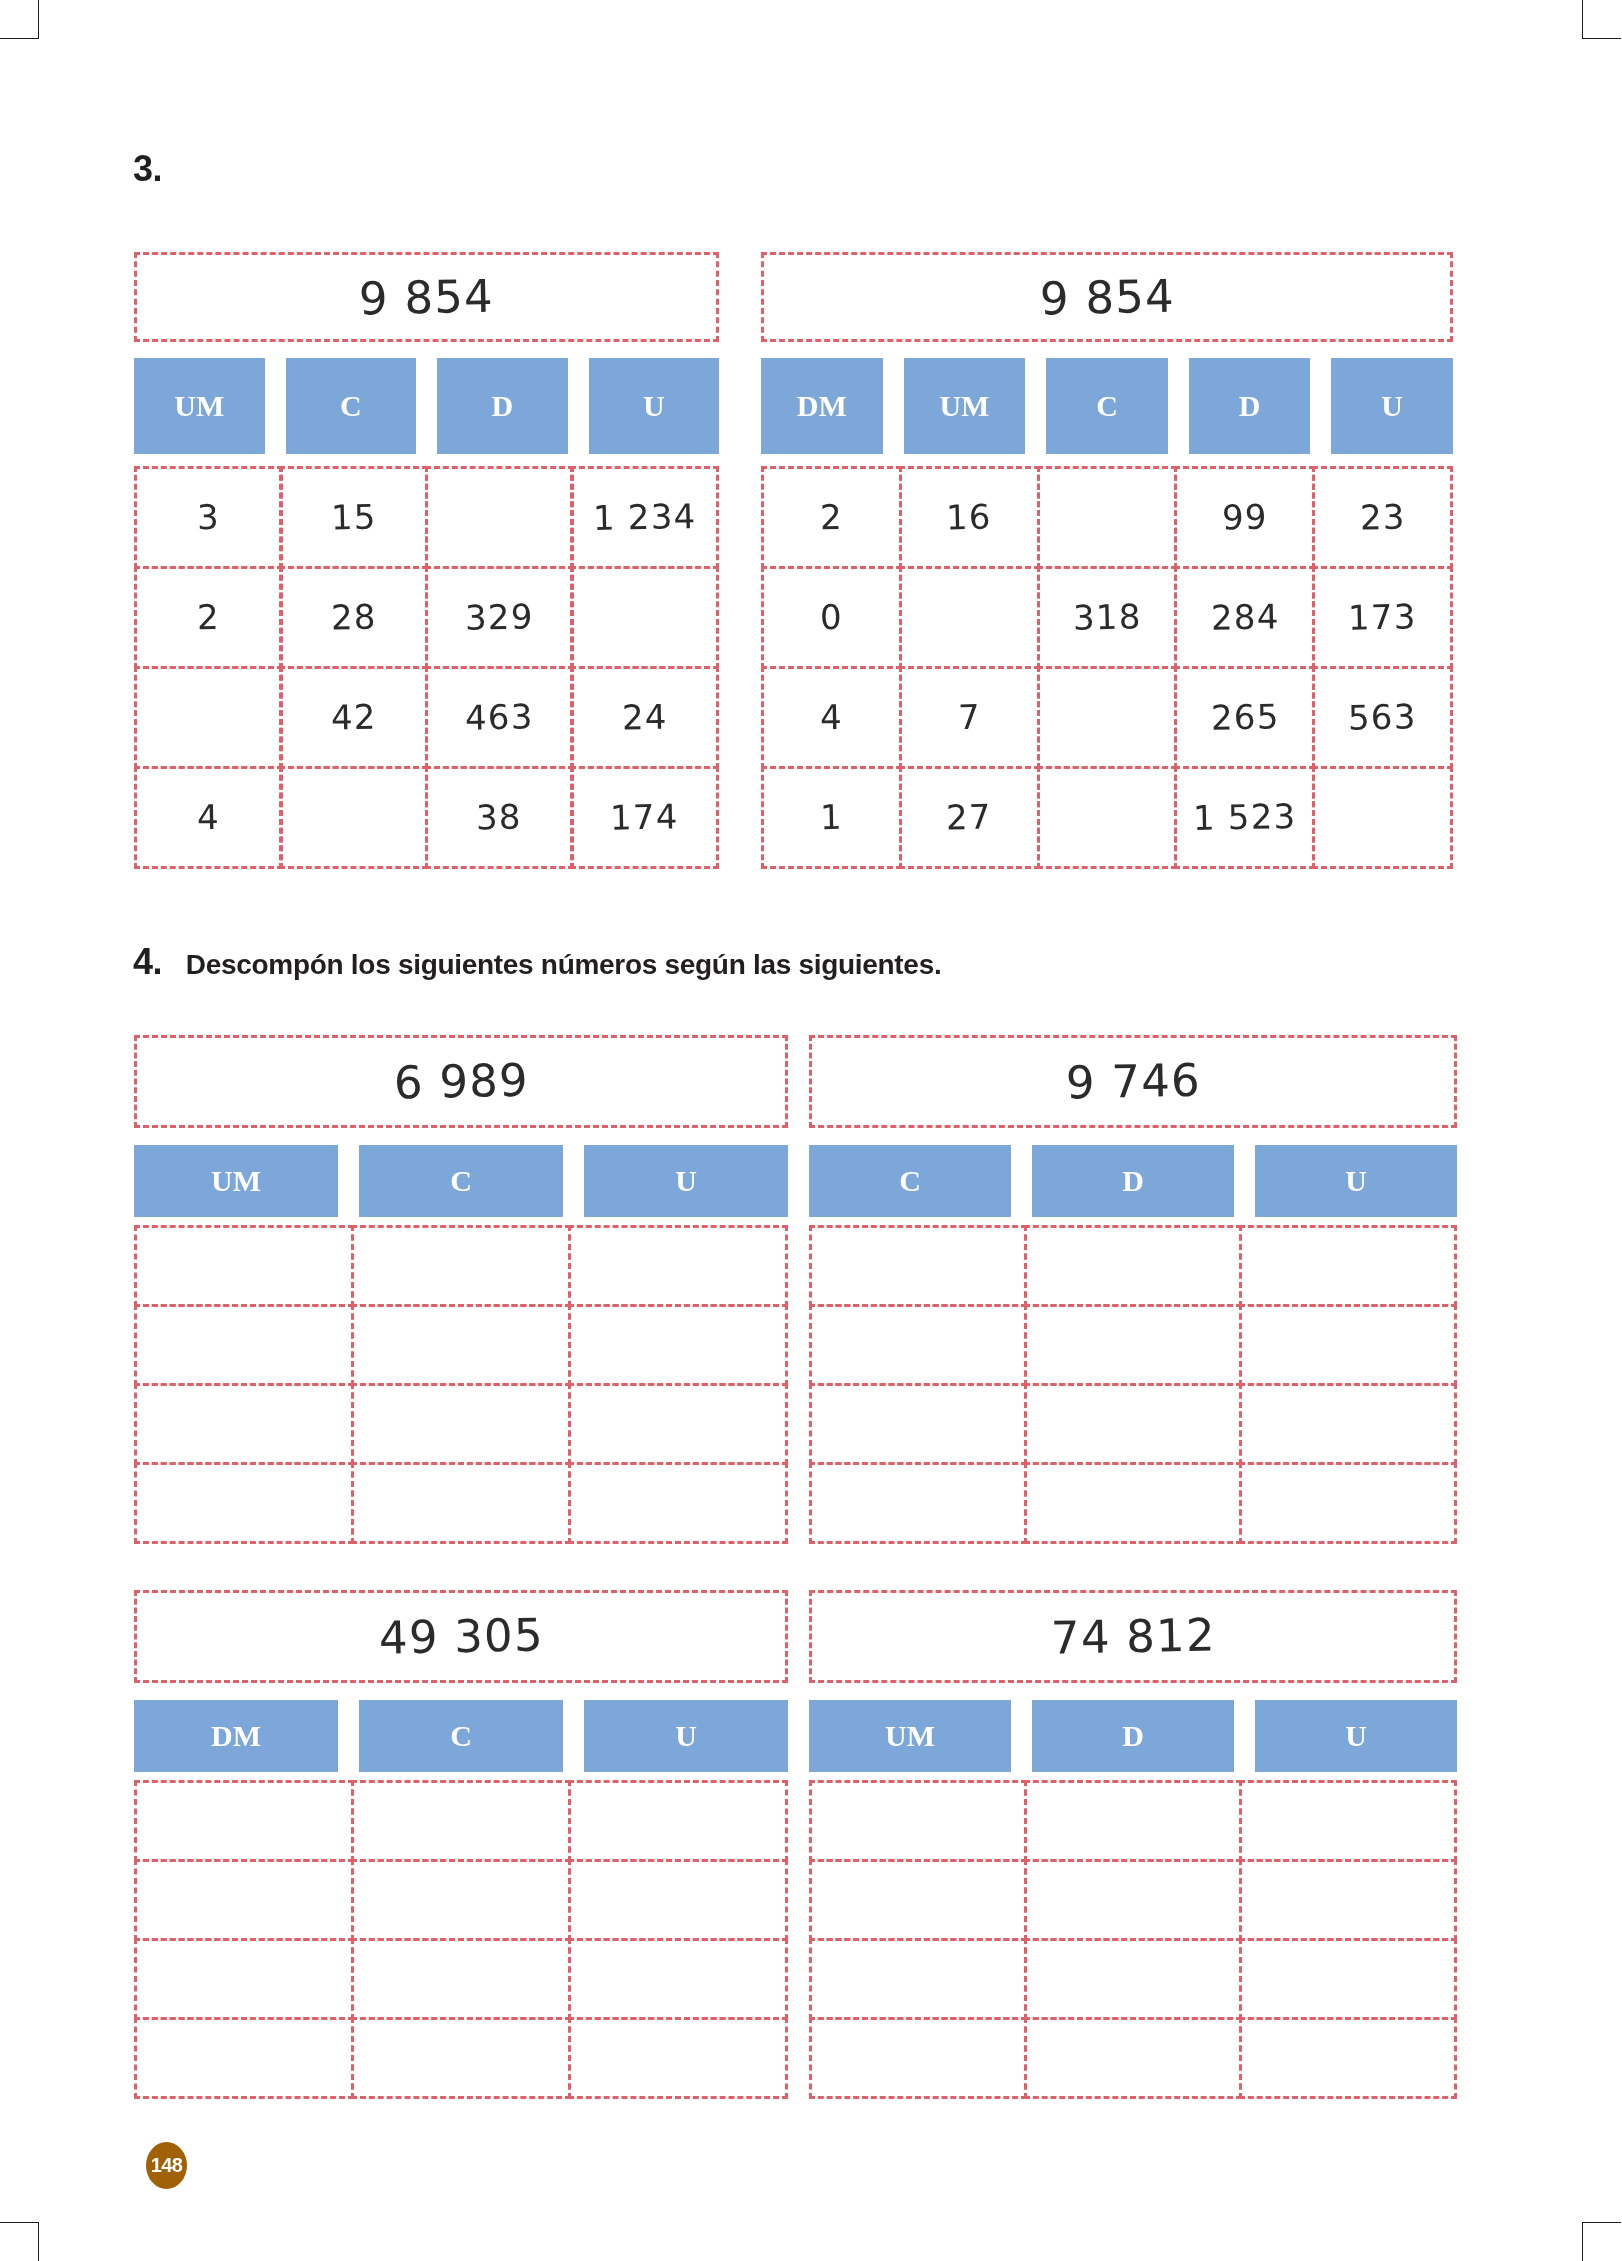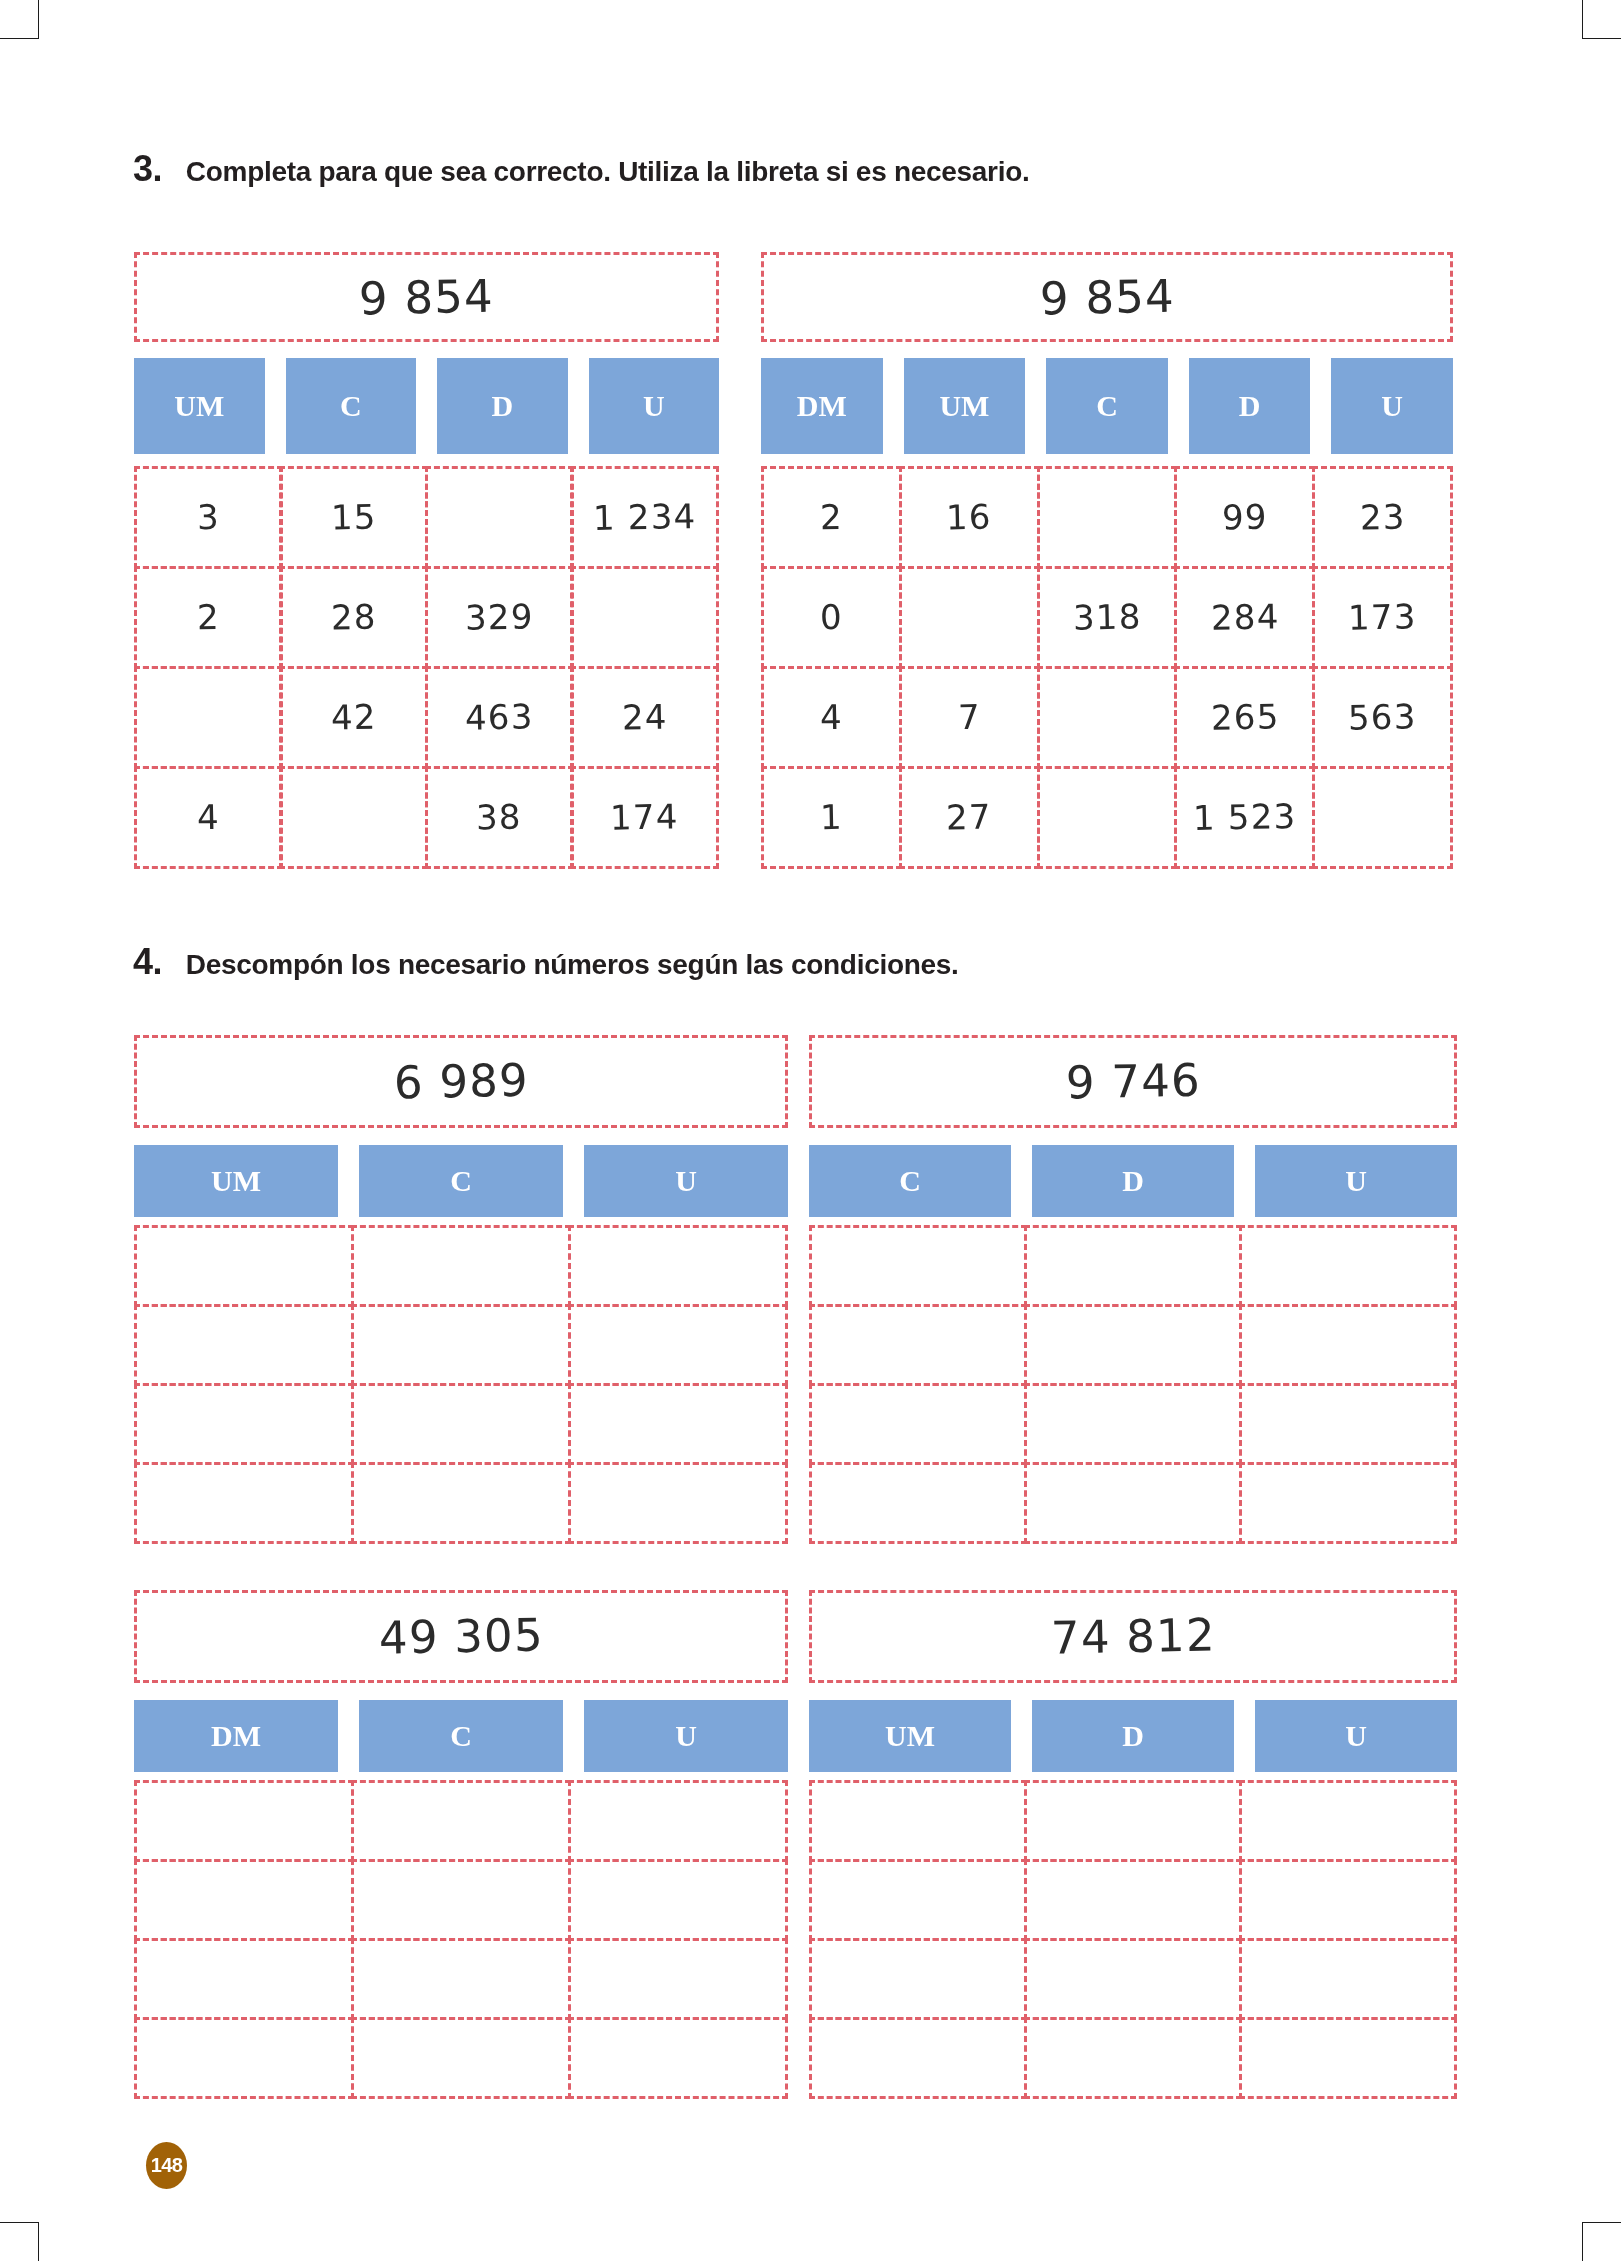--- a/index.html
+++ b/index.html
@@ -75,21 +75,20 @@
 </head>
 <body>
 
 <div class="cropmark cm-tl"></div>
 <div class="cropmark cm-tr"></div>
 <div class="cropmark cm-bl"></div>
 <div class="cropmark cm-br"></div>
 
 <div class="ex-title" style="top:148px">
   <span class="ex-num">3.</span>
-  <span class="ex-text">Completa para que sea correcto. Utiliza la libreta si es necesario.</span>
 </div>
 
 <div class="pv-table" style="left:134px;top:252px;width:585px">
   <div class="num-box">
     <span class="hand">9 854</span>
   </div>
   <div class="head-row h3">
       <div class="hcell">UM</div>
       <div class="hcell">C</div>
       <div class="hcell">D</div>
@@ -215,21 +214,21 @@
         <div class="tcell">
           <span class="hand">1 523</span>
         </div>
         <div class="tcell"></div>
       </div>
     </div>
 </div>
 
 <div class="ex-title" style="top:941px">
   <span class="ex-num">4.</span>
-  <span class="ex-text">Descompón los necesario números según las condiciones.</span>
+  <span class="ex-text">Descompón los siguientes números según las siguientes.</span>
 </div>
 
 <div class="pv-table" style="left:134px;top:1035px;width:654px">
   <div class="num-box tall">
     <span class="hand">6 989</span>
   </div>
   <div class="head-row h4">
       <div class="hcell">UM</div>
       <div class="hcell">C</div>
       <div class="hcell">U</div>

